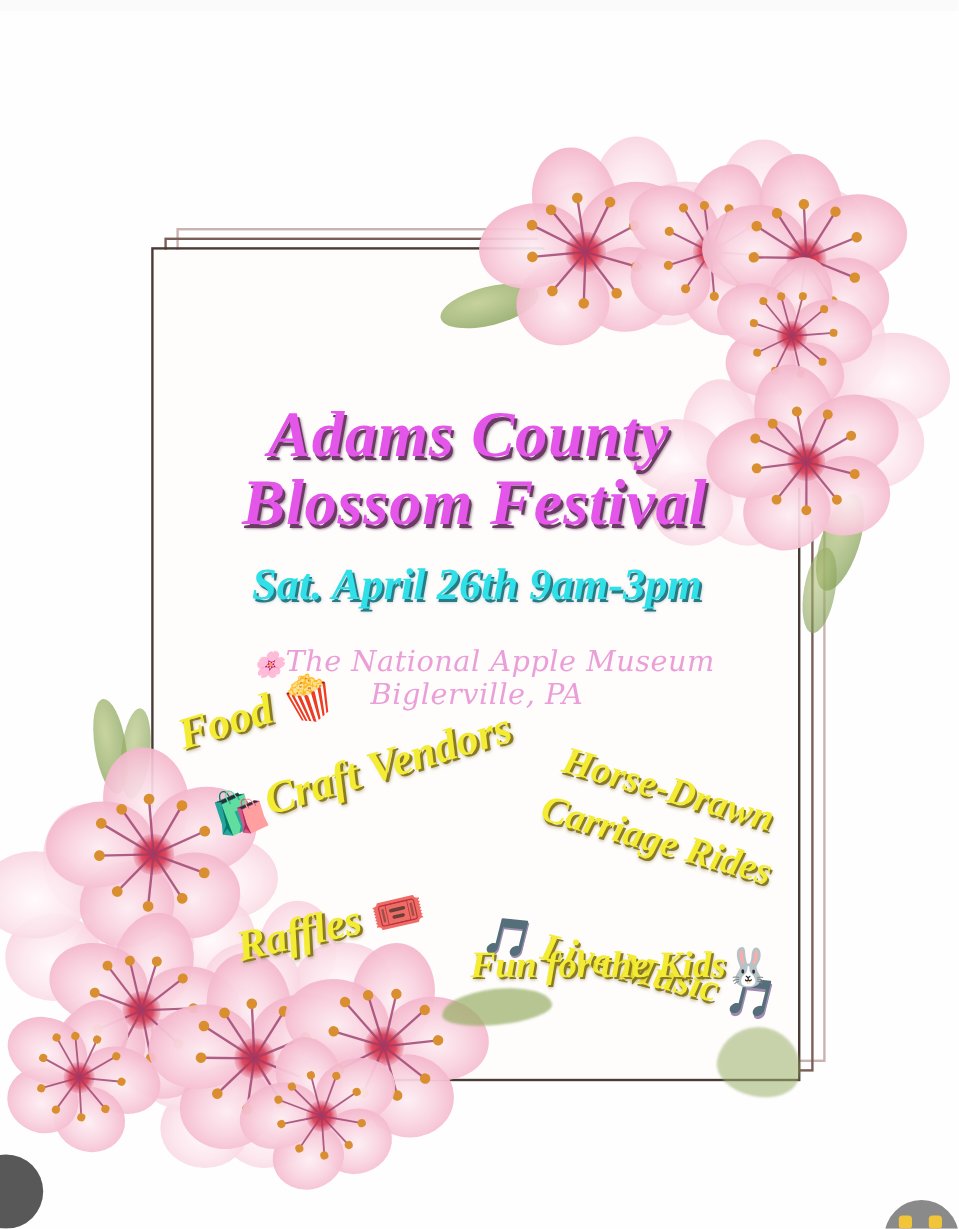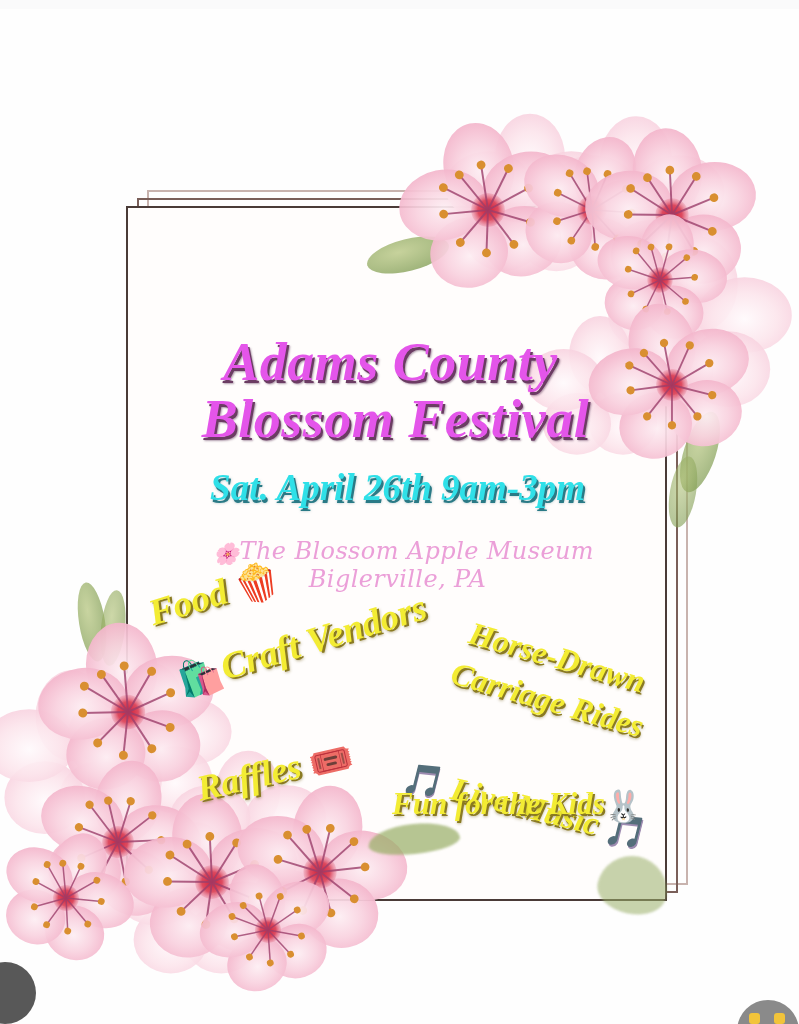--- a/index.html
+++ b/index.html
@@ -296,21 +296,21 @@
   <div class="leaf-brush" style="left:598px; top:856px; width:70px; height:58px; transform:rotate(12deg); opacity:.55;"></div>
 
   <div class="title-block">
     <span class="title-line l1">Adams County</span>
     <span class="title-line l2">Blossom Festival</span>
   </div>
 
   <div class="date-line">Sat. April 26th  9am-3pm</div>
 
   <div class="venue-block">
-    <span class="venue-line l1"><span class="blossom-glyph">🌸</span><span>The Blossom Apple Museum</span></span>
+    <span class="venue-line l1"><span class="blossom-glyph">🌸</span><span>The National Apple Museum</span></span>
     <span class="venue-line l2">Biglerville, PA</span>
   </div>
 
   <div class="act act-food"><span>Food</span> <span class="emoji">🍿</span></div>
 
   <div class="act act-craft"><span class="emoji">🛍️</span><span>Craft Vendors</span></div>
 
   <div class="act act-horse">Horse-Drawn</div>
 
   <div class="act act-carriage">Carriage Rides</div>

